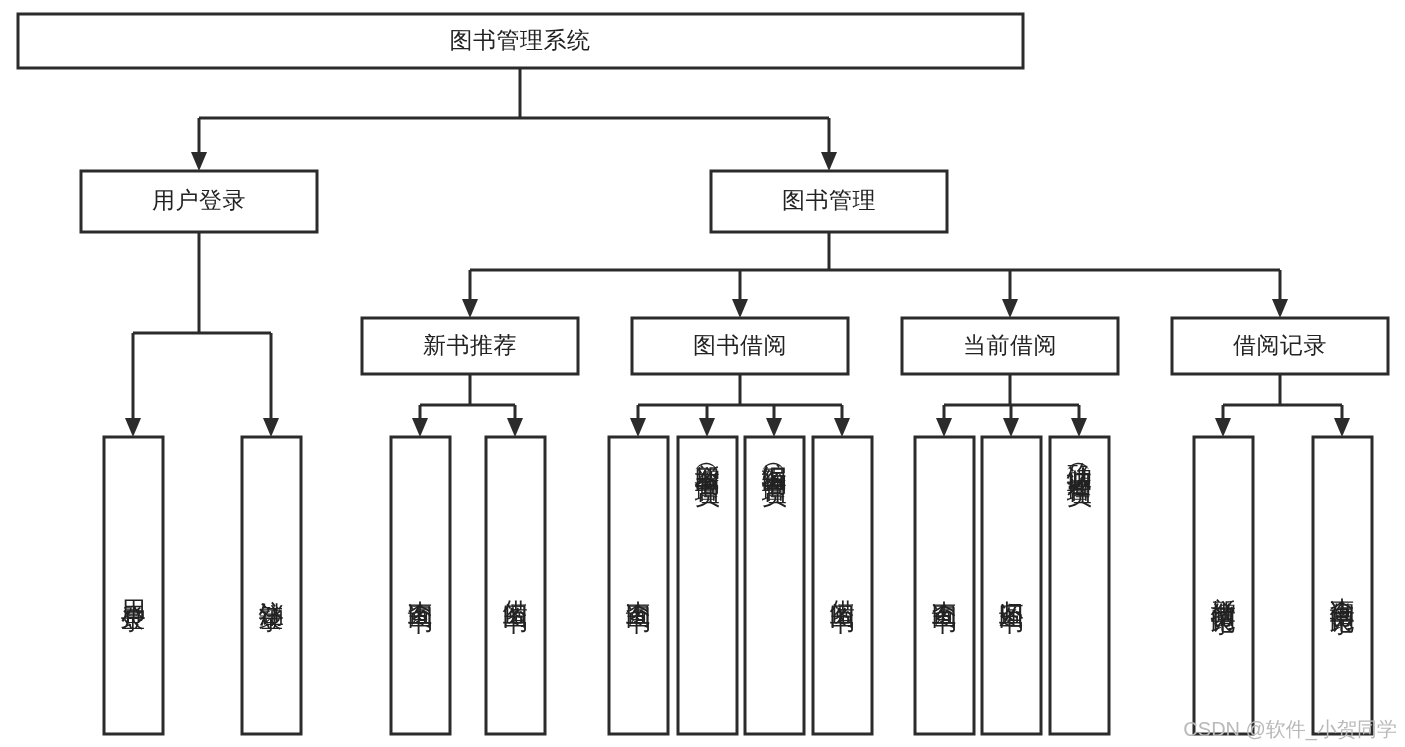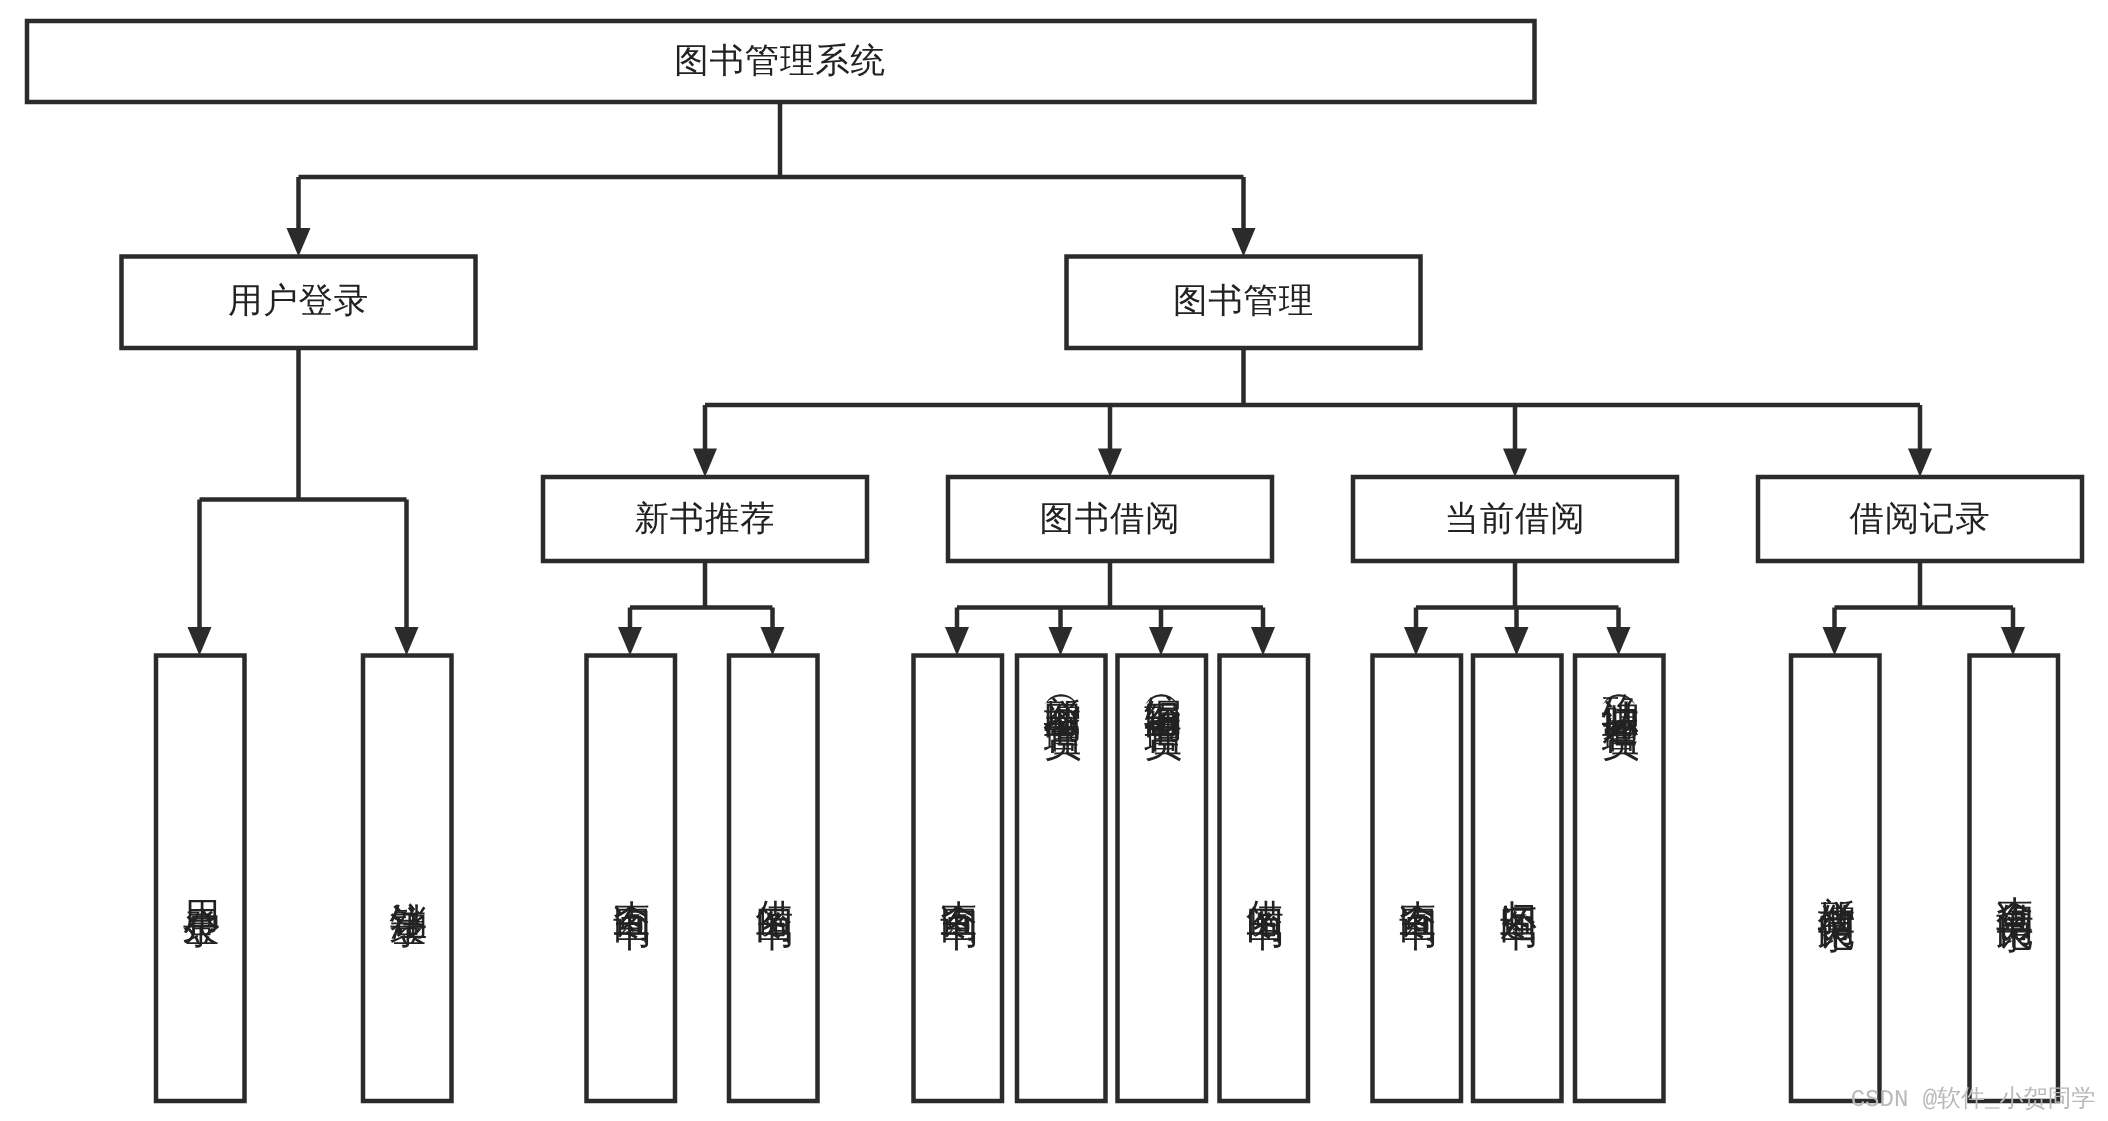--- a/index.html
+++ b/index.html
@@ -37,22 +37,22 @@
     font-size:25px;
     line-height:1.06;
     color:#222222;
     letter-spacing:3px;
     white-space:nowrap;
   }
   .watermark{
     position:absolute;
     right:8px;
     bottom:4px;
-    font-family:Liberation Mono, monospace;
-    font-size:16px;
+    font-family:Liberation Sans, sans-serif;
+    font-size:20px;
     color:#b9b9b9;
     white-space:nowrap;
     user-select:none;
   }
 </style>
 </head>
 <body>
 
 <svg id="diagram" viewBox="0 0 1405 747" xmlns="http://www.w3.org/2000/svg">
 

